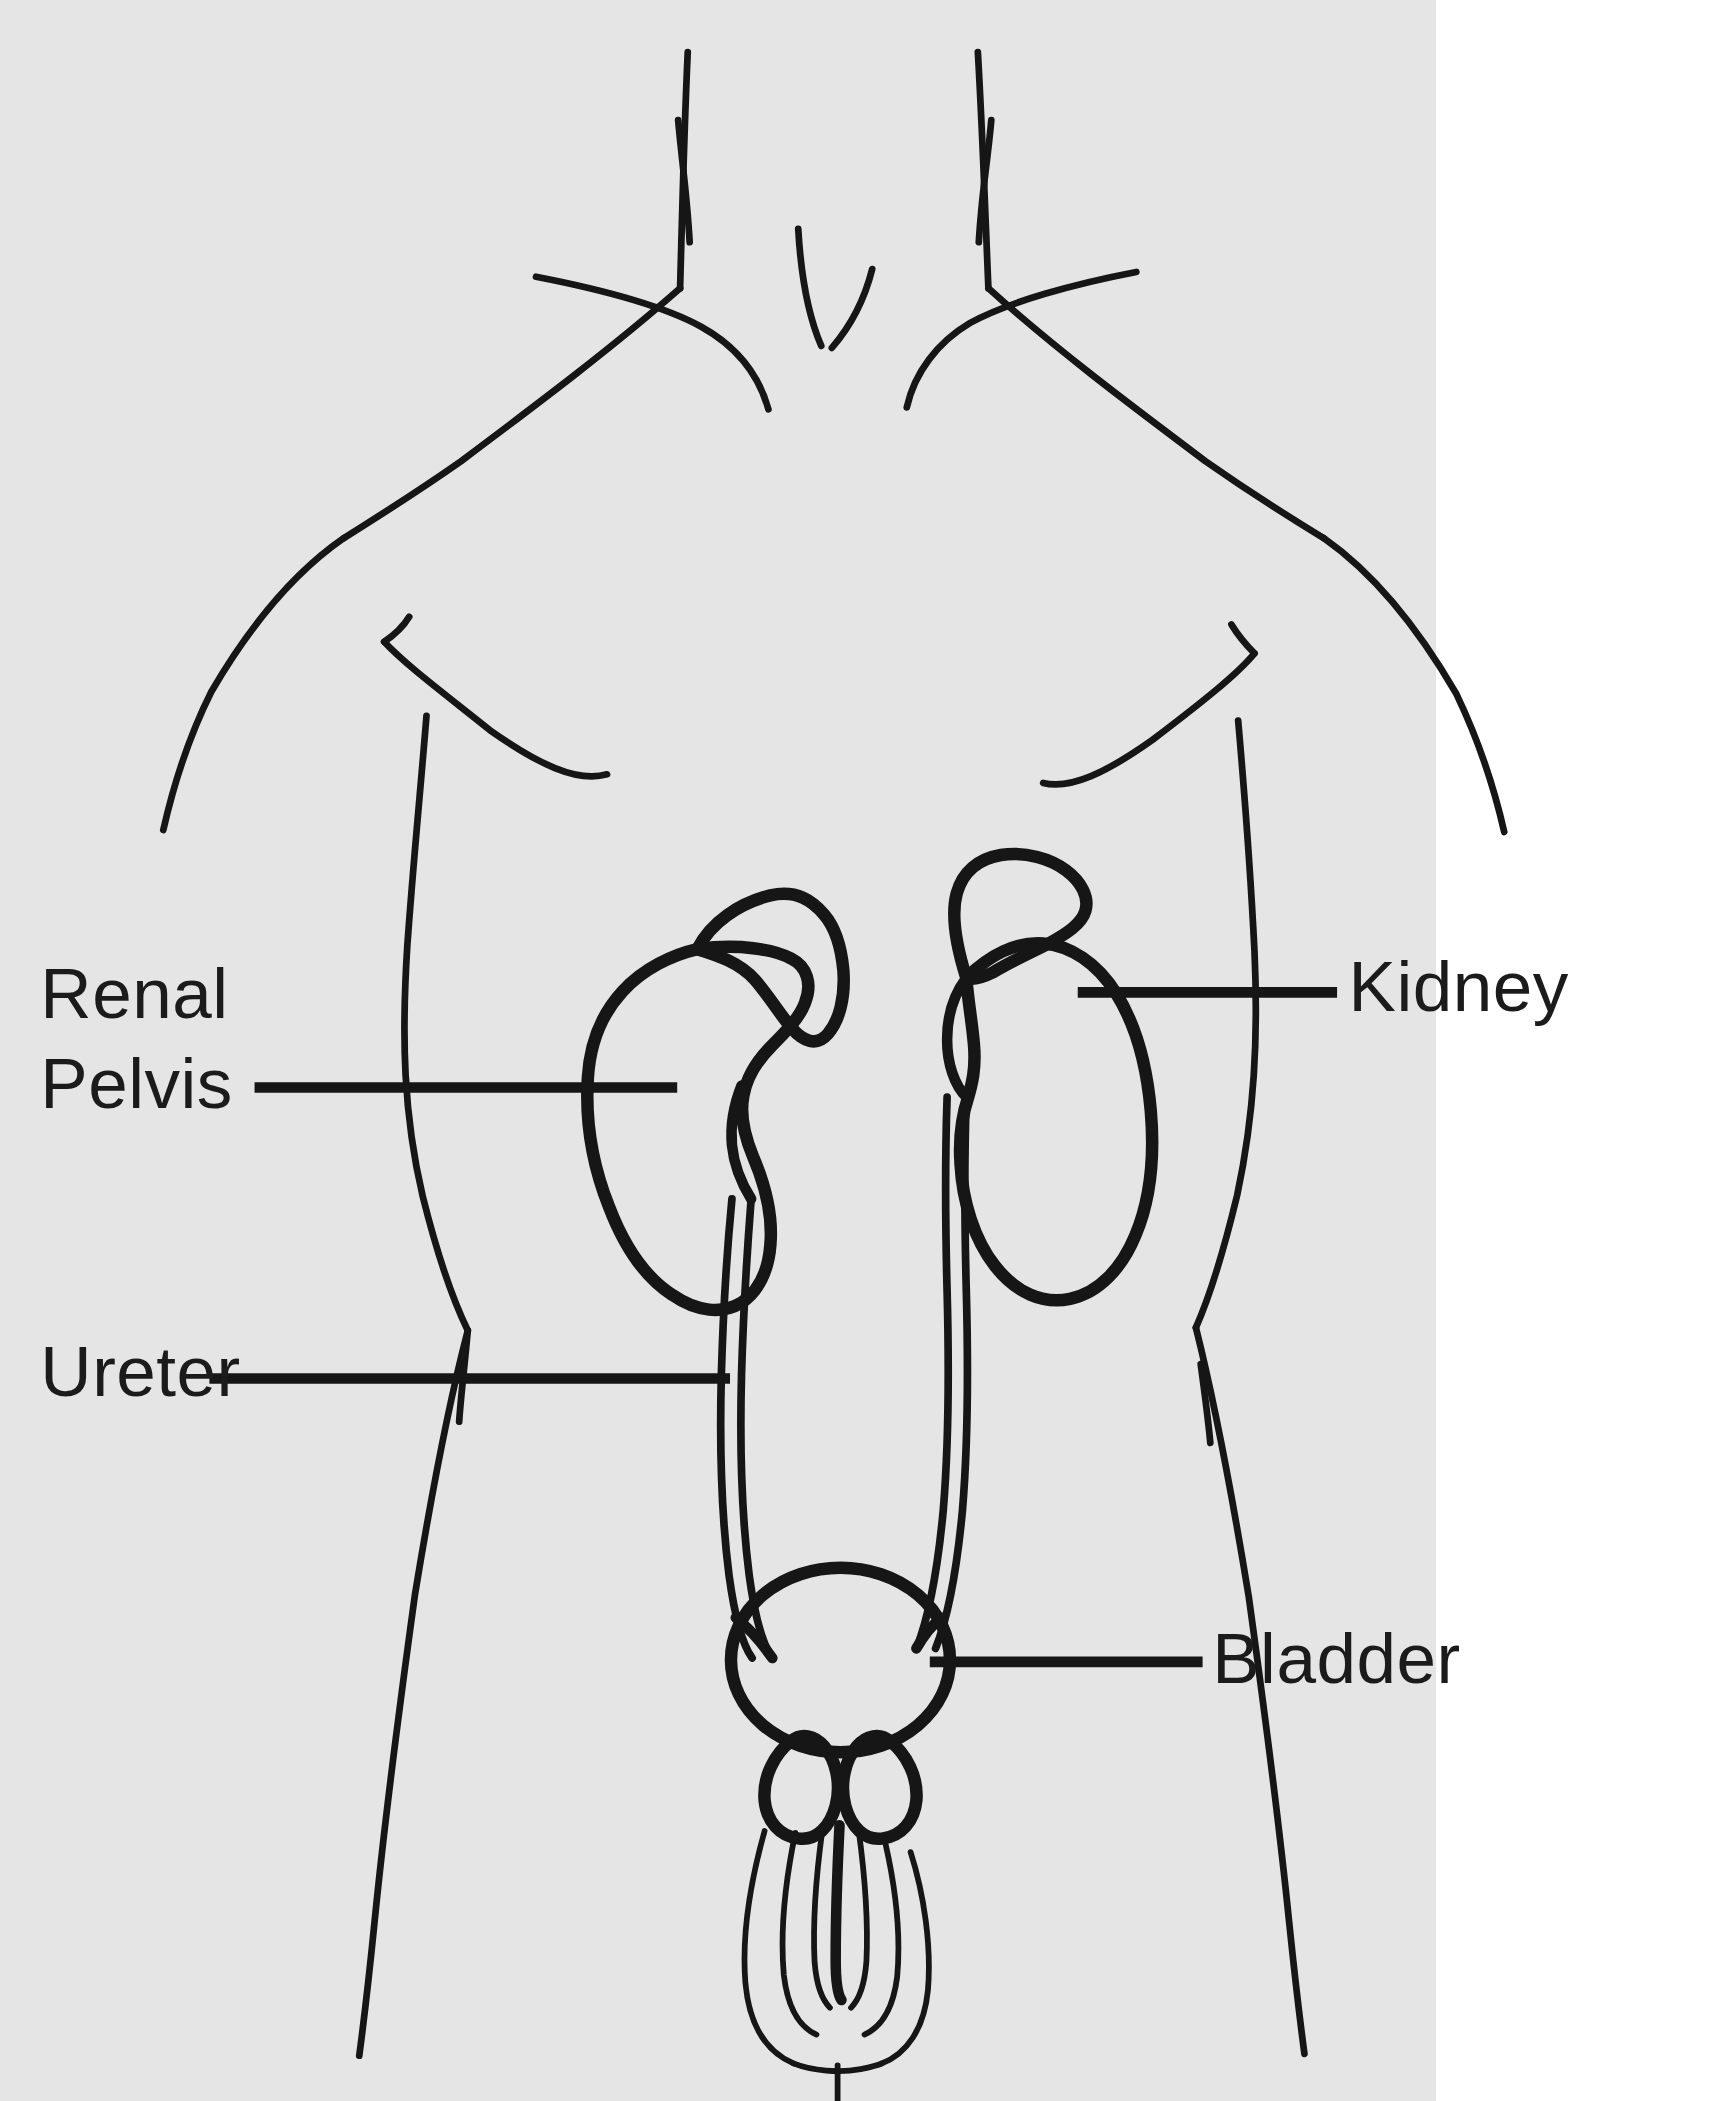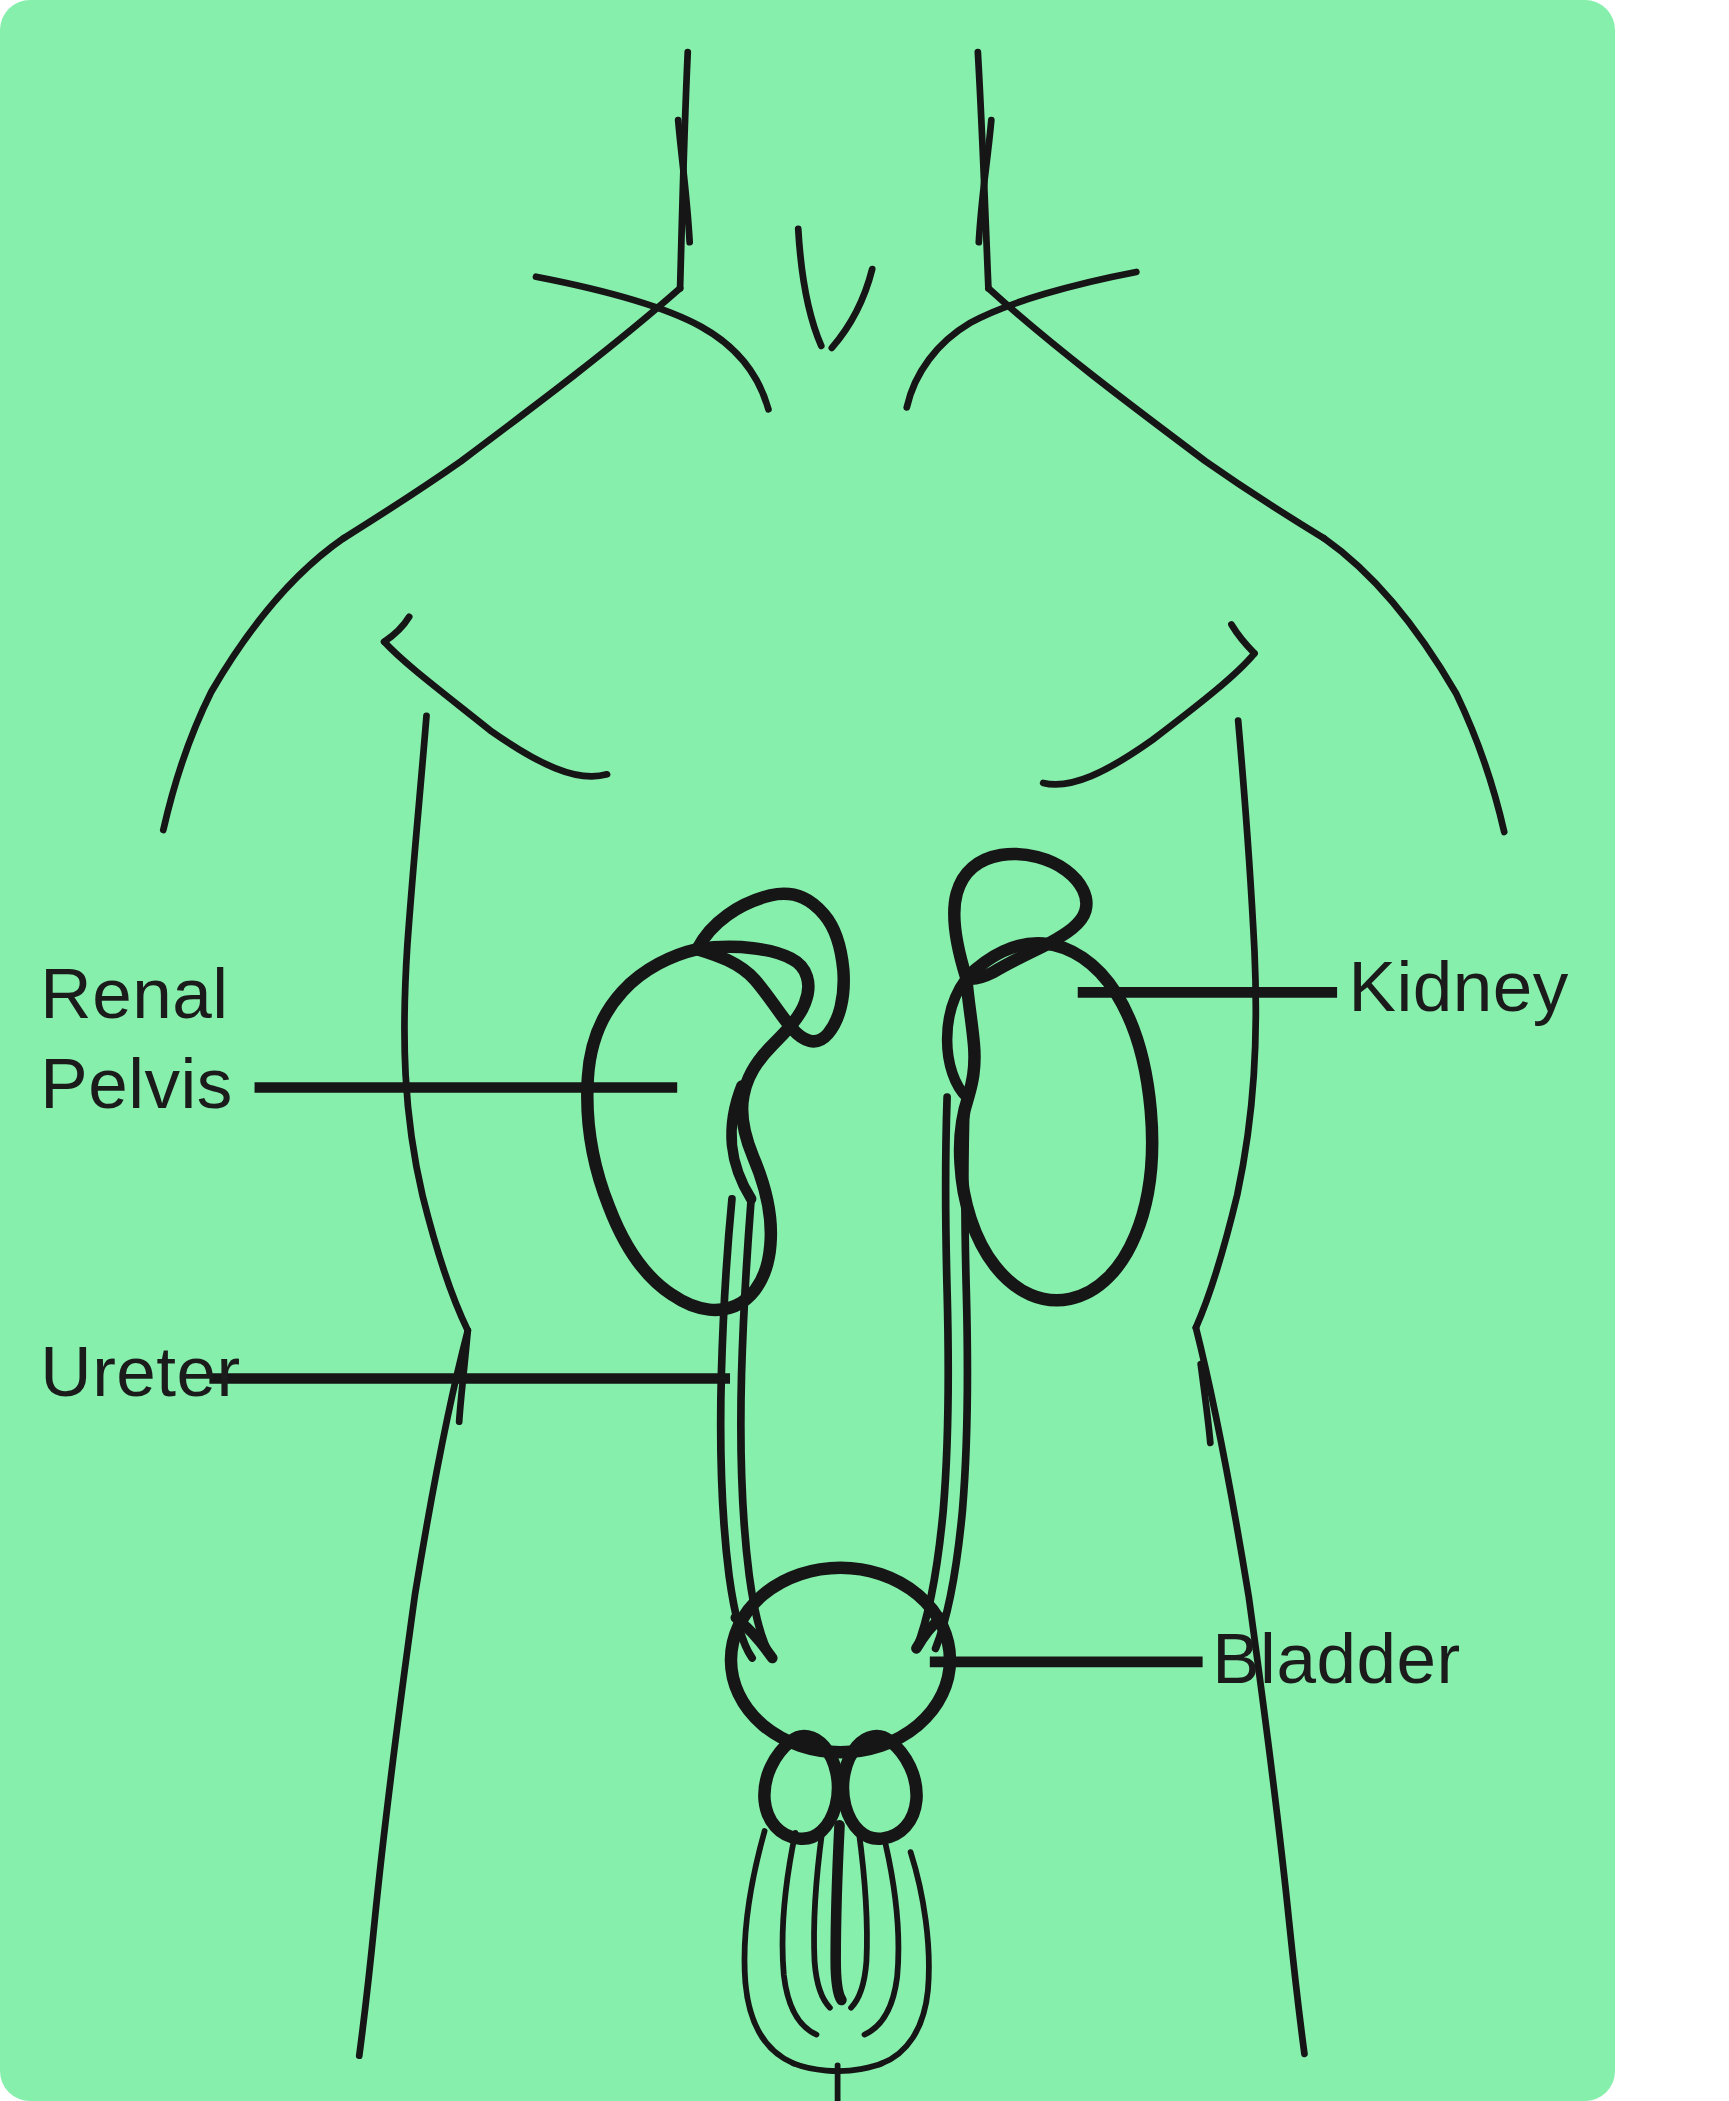--- a/index.html
+++ b/index.html
@@ -11,24 +11,23 @@
     width: 1729px;
     height: 2101px;
     font-family: "Liberation Sans", sans-serif;
     position: relative;
     overflow: hidden;
   }
   #figure-root {
     position: absolute;
     left: 0;
     top: 0;
-    width: 1615px;
+    width: 1436px;
     height: 2101px;
-    background: #86efac;
-    border-radius: 30px;
+    background: #e5e5e5;
   }
   svg.diagram {
     position: absolute;
     left: 0;
     top: 0;
     width: 1729px;
     height: 2101px;
     display: block;
   }
   .bodyline {

